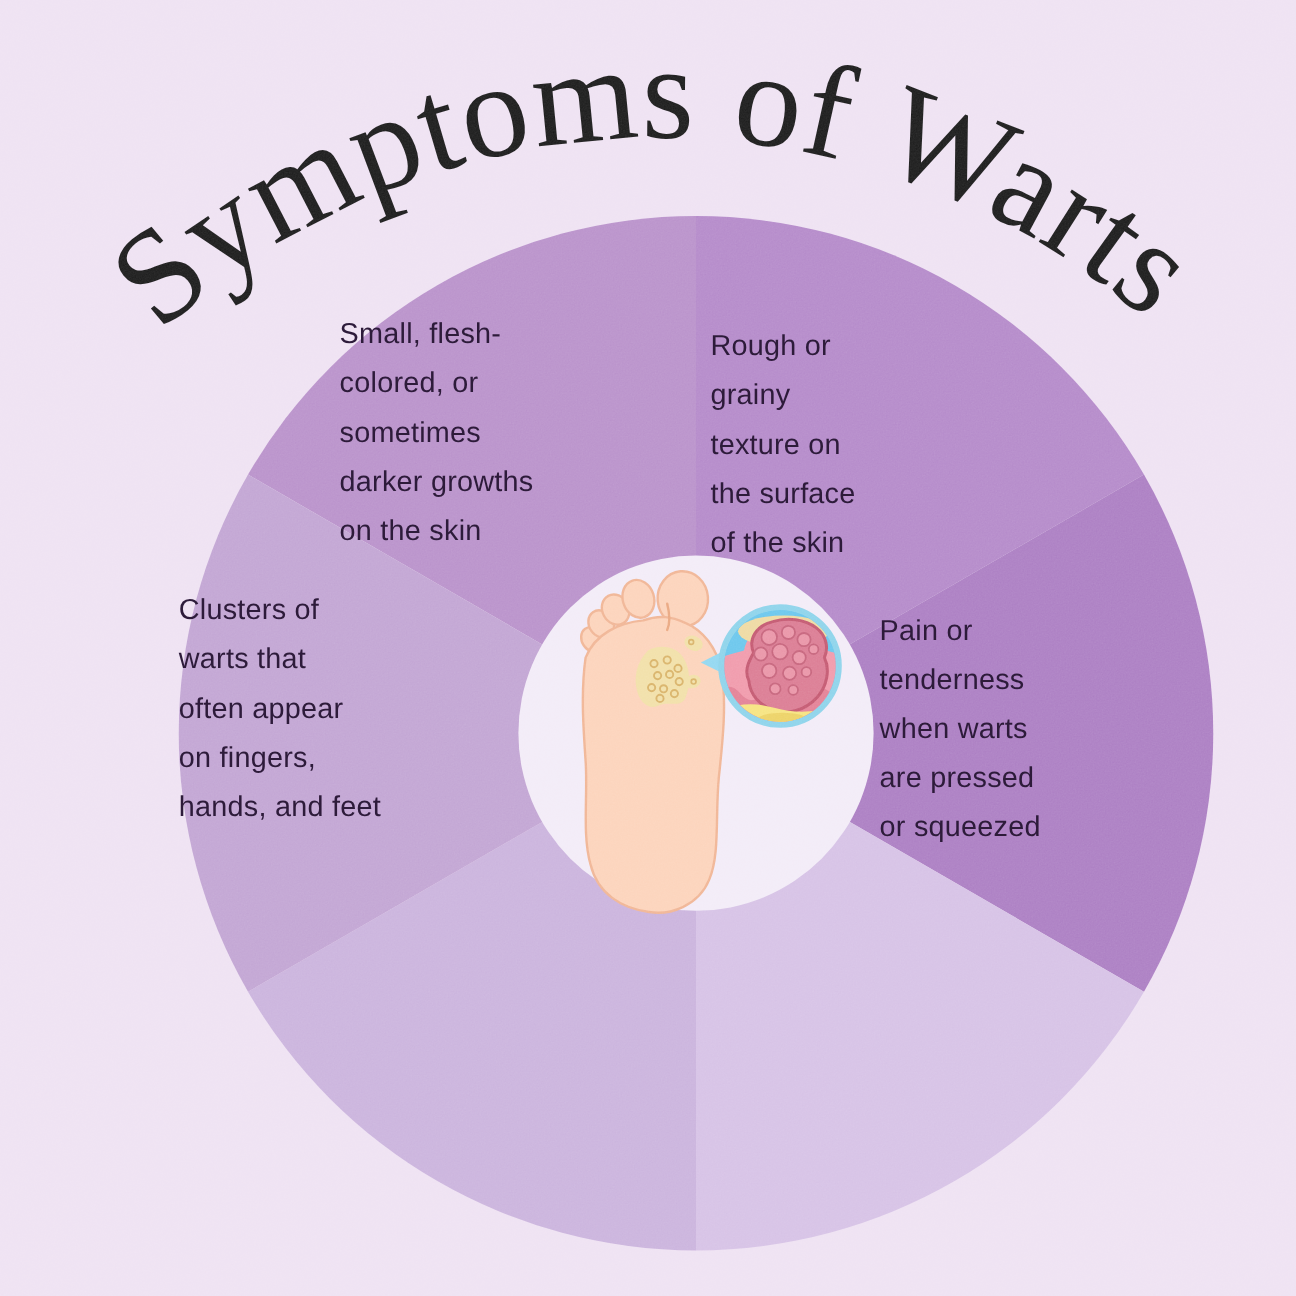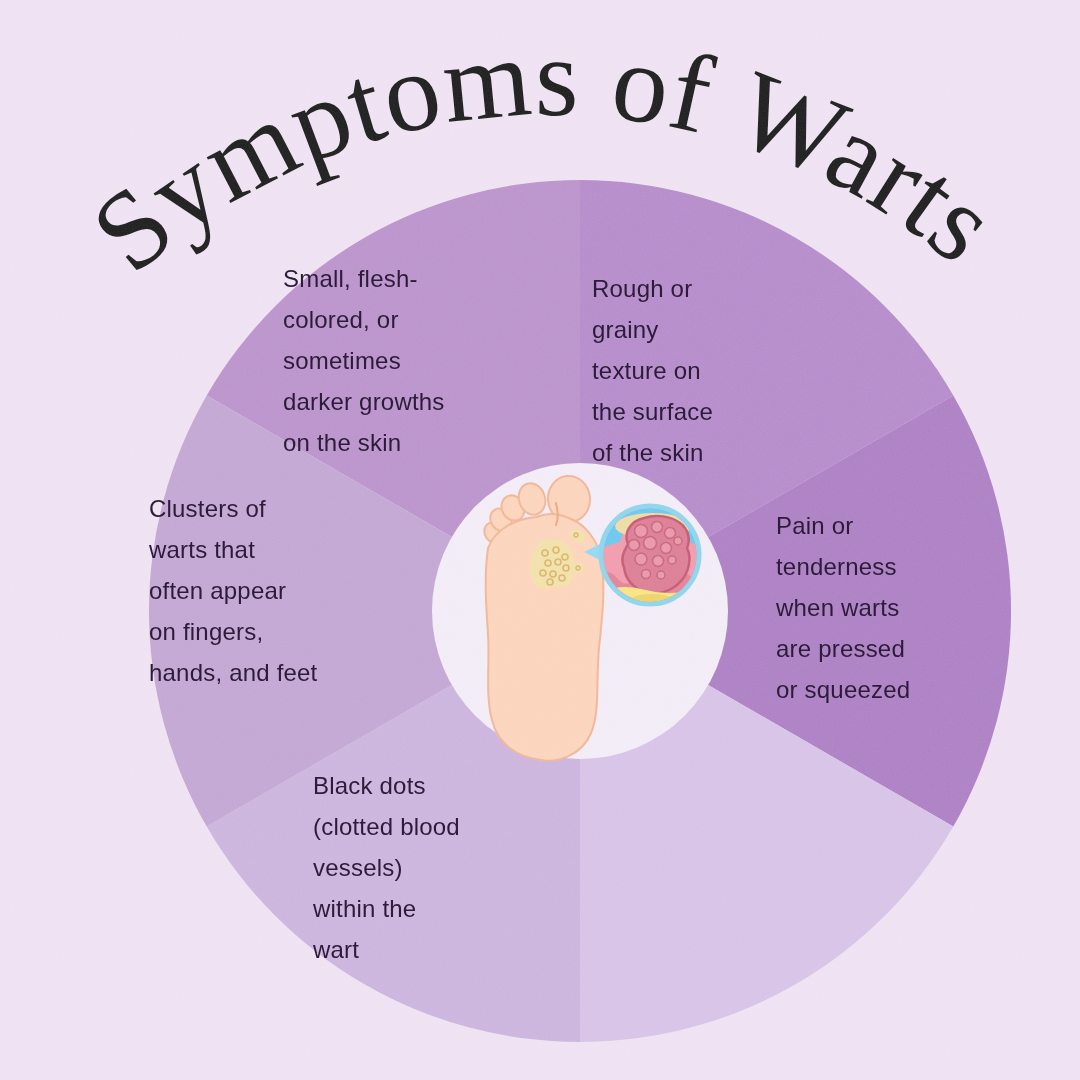--- a/index.html
+++ b/index.html
@@ -169,28 +169,23 @@
   <div class="seg-label" style="left:283px; top:258px; width:320px;">Small, flesh-
 colored, or
 sometimes
 darker growths
 on the skin</div>
   <div class="seg-label" style="left:592px; top:268px; width:270px;">Rough or
 grainy
 texture on
 the surface
 of the skin</div>
-  <div class="seg-label" style="left:776px; top:505px; width:270px;">Pain or
+  <div class="seg-label" style="left:733px; top:505px; width:270px;">Pain or
 tenderness
 when warts
 are pressed
 or squeezed</div>
-  <div class="seg-label" style="left:313px; top:765px; width:280px;">Black dots
-(clotted blood
-vessels)
-within the
-wart</div>
   <div class="seg-label" style="left:149px; top:488px; width:270px;">Clusters of
 warts that
 often appear
 on fingers,
 hands, and feet</div>
 </div>
 
 </body></html>

